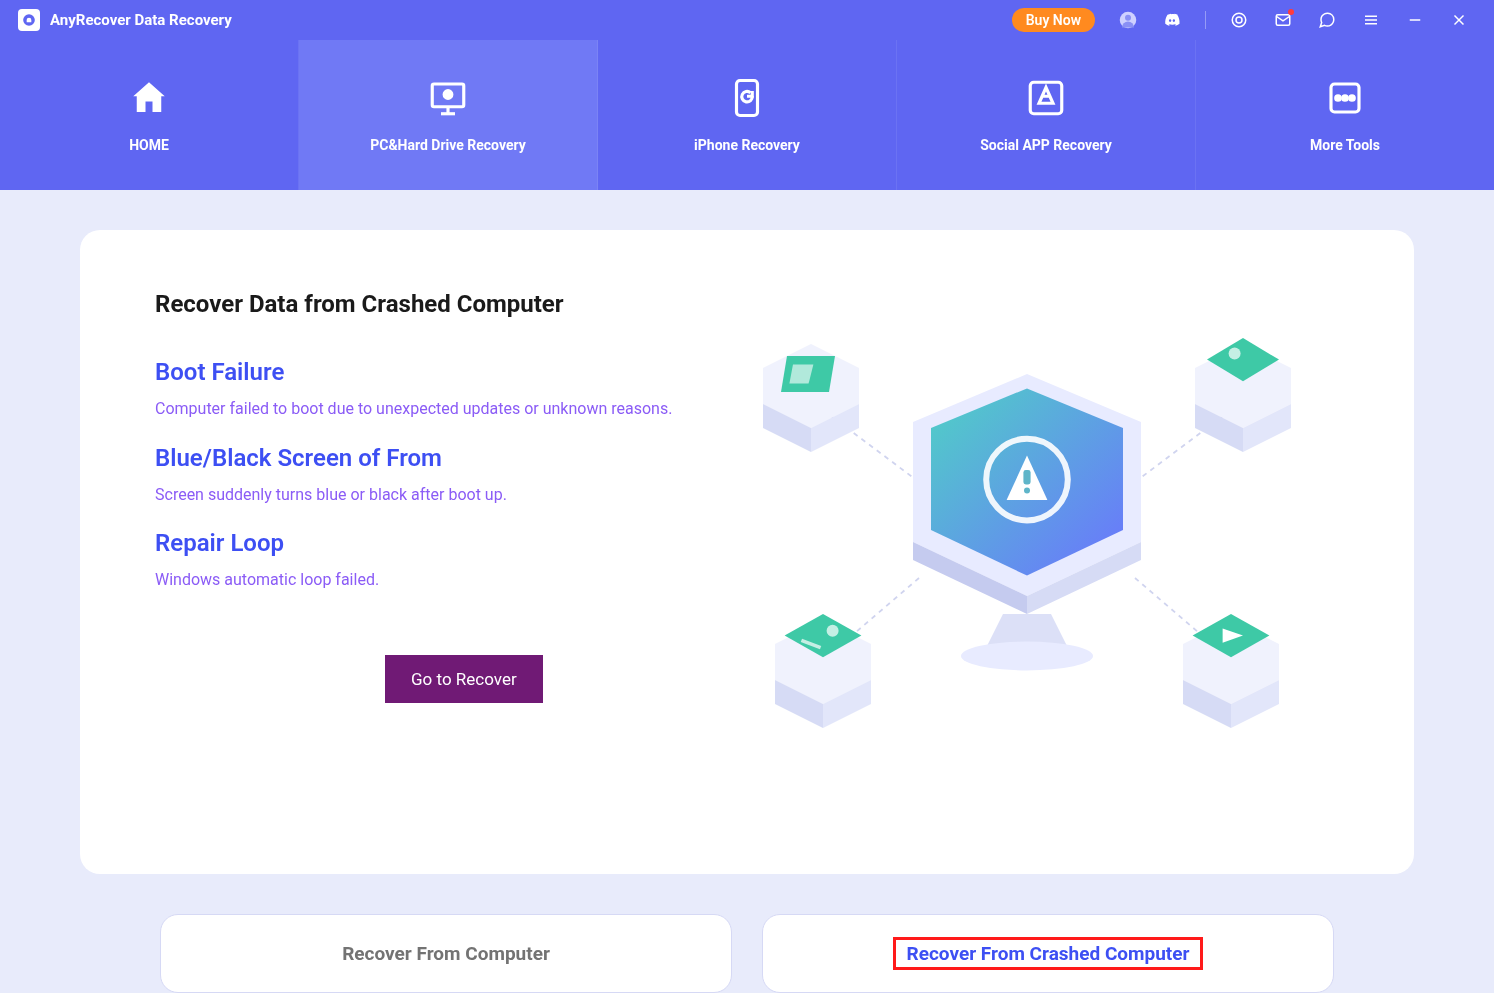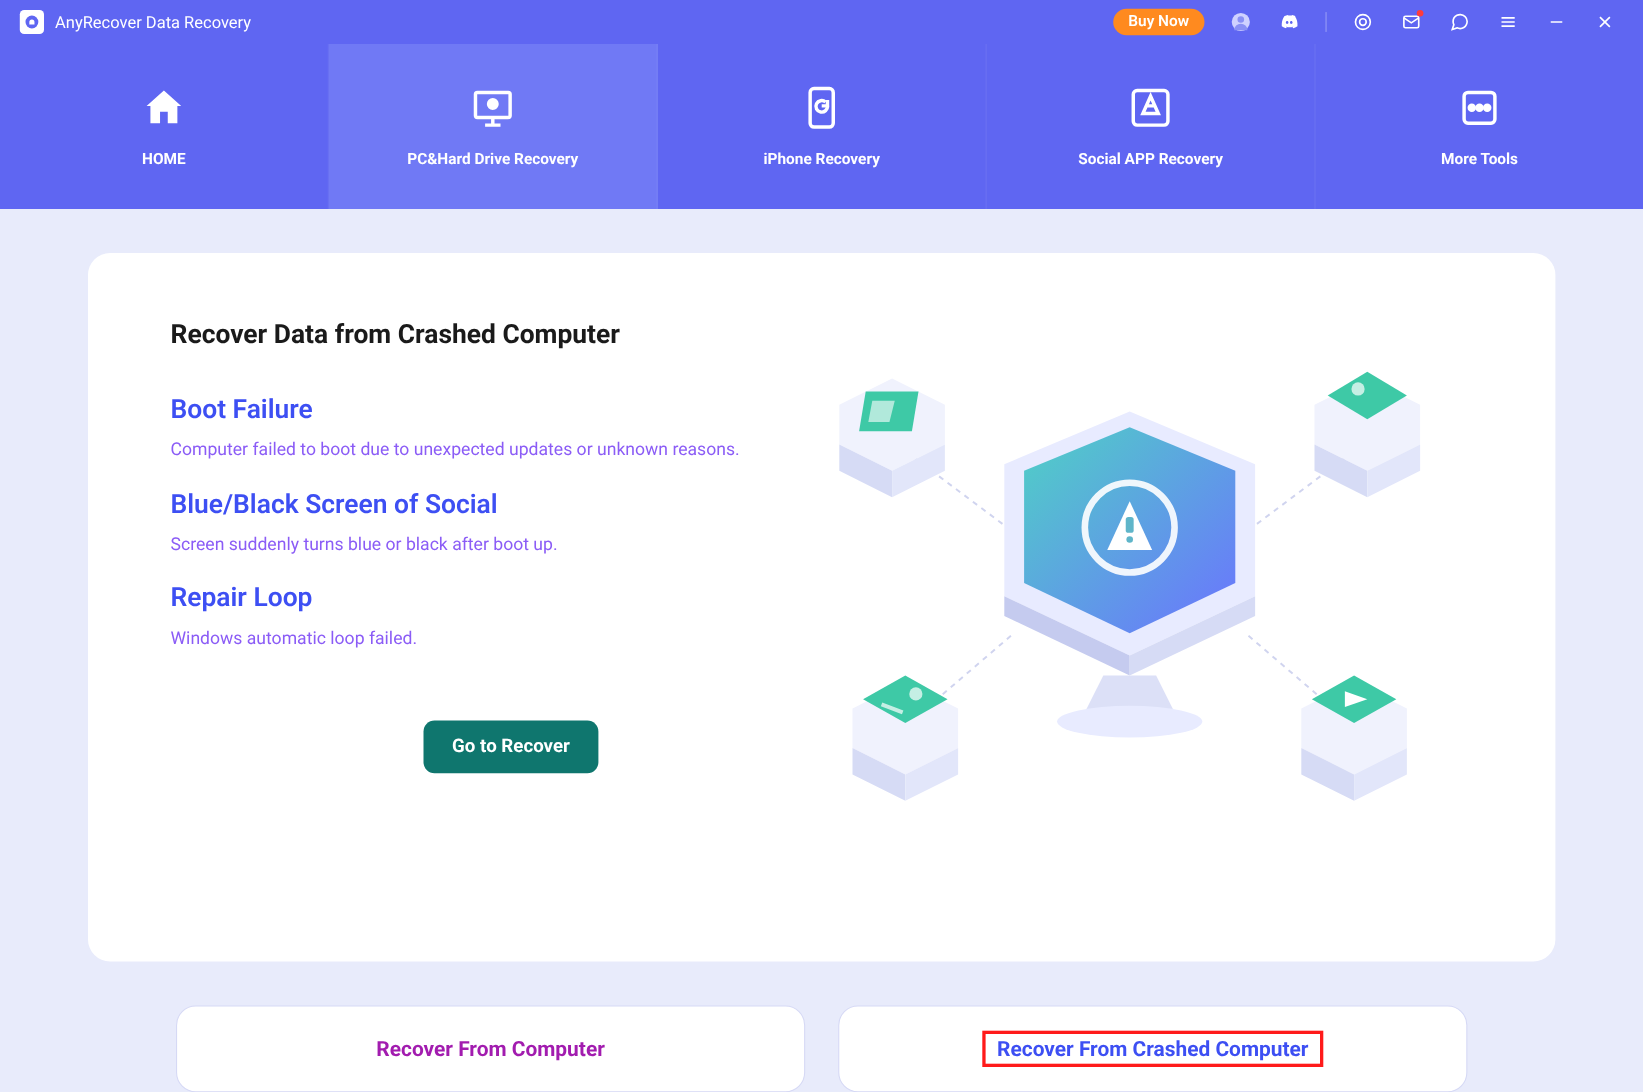--- a/index.html
+++ b/index.html
@@ -1,21 +1,21 @@
 <!DOCTYPE html>
 <html><head>
 <meta charset="utf-8">
 <style>
   * { margin:0; padding:0; box-sizing:border-box; font-family:-apple-system,BlinkMacSystemFont,"Segoe UI",Roboto,Arial,sans-serif; }
   body { width:1494px; height:993px; background:#e8ebfb; overflow:hidden; }
   .app { width:100%; height:100%; display:flex; flex-direction:column; }
   .titlebar { height:40px; background:#5f66f2; display:flex; align-items:center; padding:0 18px; gap:10px; }
   .logo-box { width:22px; height:22px; background:#fff; border-radius:4px; display:flex; align-items:center; justify-content:center; }
   .logo-box svg { width:14px; height:14px; }
-  .app-title { color:#fff; font-size:15px; font-weight:400; }
+  .app-title { color:#fff; font-size:15px; font-weight:700; }
   .titlebar-spacer { flex:1; }
   .buy-btn { background:#ff8a1f; color:#fff; padding:4px 14px; border:none; border-radius:14px; font-size:14px; font-weight:600; cursor:pointer; margin-right:6px;}
   .tb-icon { width:26px; height:26px; display:flex; align-items:center; justify-content:center; color:#d8daff; cursor:pointer; margin:0 4px; }
   .tb-icon svg { width:18px; height:18px; }
   .tb-sep { width:1px; height:18px; background:rgba(255,255,255,0.35); margin:0 6px; }
   .mail-wrap { position:relative; }
   .mail-dot { position:absolute; top:2px; right:2px; width:6px; height:6px; background:#ff3b3b; border-radius:50%; }
 
   .nav { height:150px; background:#5f66f2; display:flex; }
   .nav-item { flex:1; display:flex; flex-direction:column; align-items:center; justify-content:center; gap:18px; color:#fff; cursor:pointer; border-right:1px solid rgba(255,255,255,0.08); }
@@ -23,26 +23,26 @@
   .nav-item.active { background:#7079f5; }
   .nav-label { font-size:14px; font-weight:700; }
   .nav-icon-box { width:42px; height:42px; display:flex; align-items:center; justify-content:center; }
 
   .content-wrap { flex:1; padding:40px 80px 0 80px; display:flex; flex-direction:column; }
   .card { background:#fff; border-radius:20px; padding:60px 75px 50px 75px; display:flex; flex:1; min-height:0; }
   .card-left { flex: 0 0 560px; display:flex; flex-direction:column; }
   .card-title { font-size:24px; font-weight:700; color:#1a1a1a; margin-bottom:40px; }
   .section-heading { color:#3d4ff3; font-size:24px; font-weight:600; margin-bottom:10px; cursor:pointer; }
   .section-desc { color:#8b5cf6; font-size:16px; line-height:1.6; margin-bottom:22px; }
-  .go-btn { background:#0f766e; color:#fff; border:none; padding:14px 26px; font-size:17px; border-radius:10px; cursor:pointer; margin-top:40px; align-self:flex-start; margin-left:230px;font-weight:bold;}
+  .go-btn { background:#701a75; color:#fff; border:none; padding:14px 26px; font-size:17px; border-radius:0; cursor:pointer; margin-top:40px; align-self:flex-start; margin-left:230px;}
   .card-right { flex:1; position:relative; }
   .illus { position:absolute; inset:0; }
 
   .bottom-buttons { display:flex; gap:30px; padding:40px 80px 0px 80px; }
-  .big-btn { flex:1; background:#fff; border:1.5px solid #d6d9f5; border-radius:18px; padding:22px 0; font-size:19px; font-weight:700; color:#a21caf; cursor:pointer; display:flex; align-items:center; justify-content:center;}
+  .big-btn { flex:1; background:#fff; border:1.5px solid #d6d9f5; border-radius:18px; padding:22px 0; font-size:19px; font-weight:700; color:#737373; cursor:pointer; display:flex; align-items:center; justify-content:center;}
   .big-btn.active { color:#3d4ff3; }
   .highlight-box { border:3px solid #ff1a1a; padding:2px 10px; display:inline-block; }
 </style>
 </head>
 <body>
 
 <div class="app">
 
   <div class="titlebar">
     <div class="logo-box">
@@ -160,21 +160,21 @@
   <div class="content-wrap">
     <div class="card">
       <div class="card-left">
         <h1 class="card-title">Recover Data from Crashed Computer</h1>
 
         <div>
           <div class="section-heading">Boot Failure</div>
           <div class="section-desc">Computer failed to boot due to unexpected updates or unknown reasons.</div>
         </div>
         <div>
-          <div class="section-heading">Blue/Black Screen of Social</div>
+          <div class="section-heading">Blue/Black Screen of From</div>
           <div class="section-desc">Screen suddenly turns blue or black after boot up.</div>
         </div>
         <div>
           <div class="section-heading">Repair Loop</div>
           <div class="section-desc">Windows automatic loop failed.</div>
         </div>
 
         <button class="go-btn">Go to Recover</button>
       </div>
 

